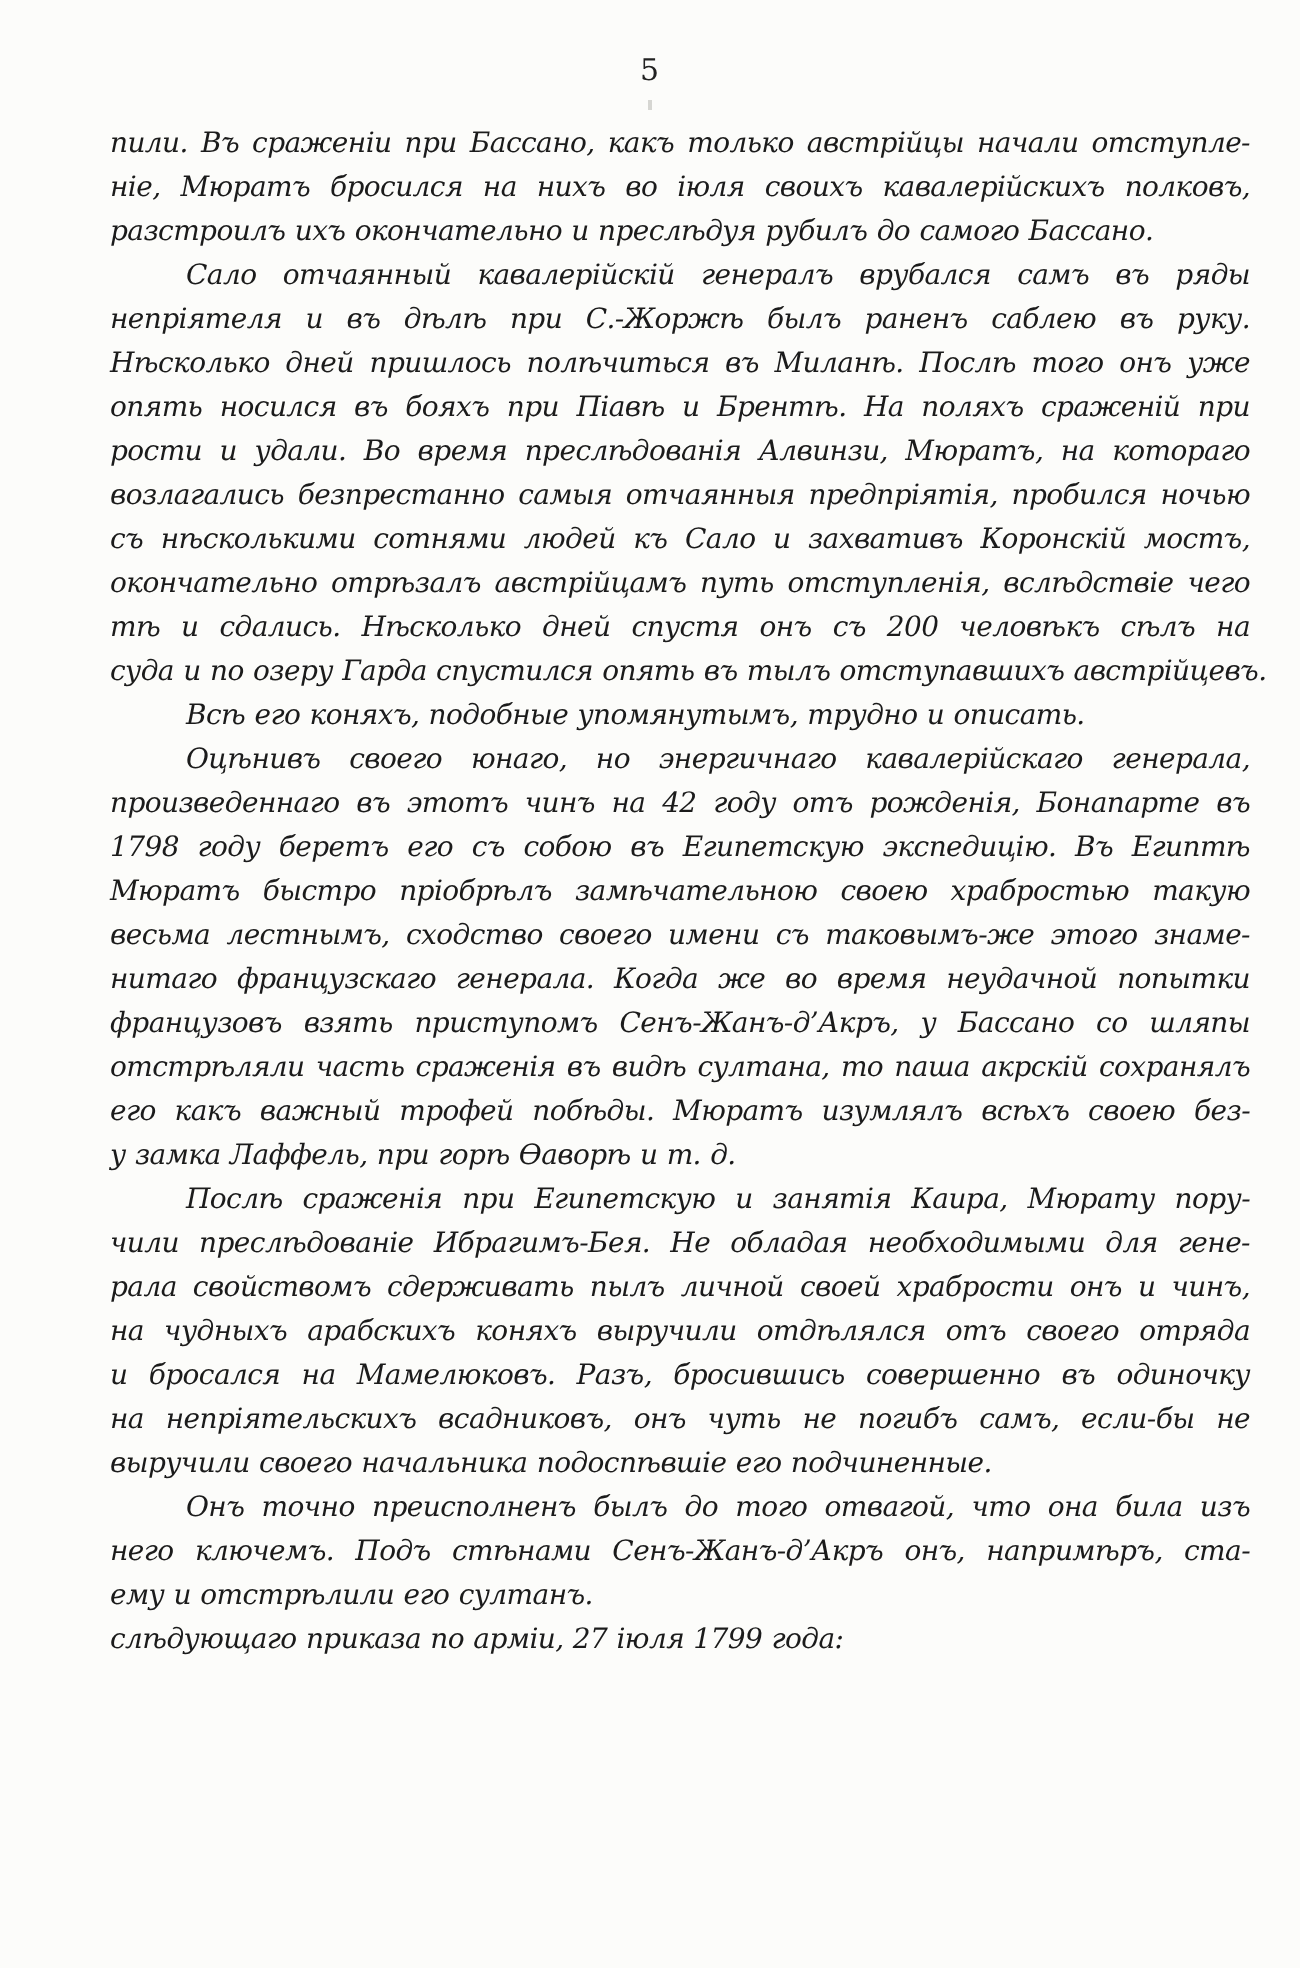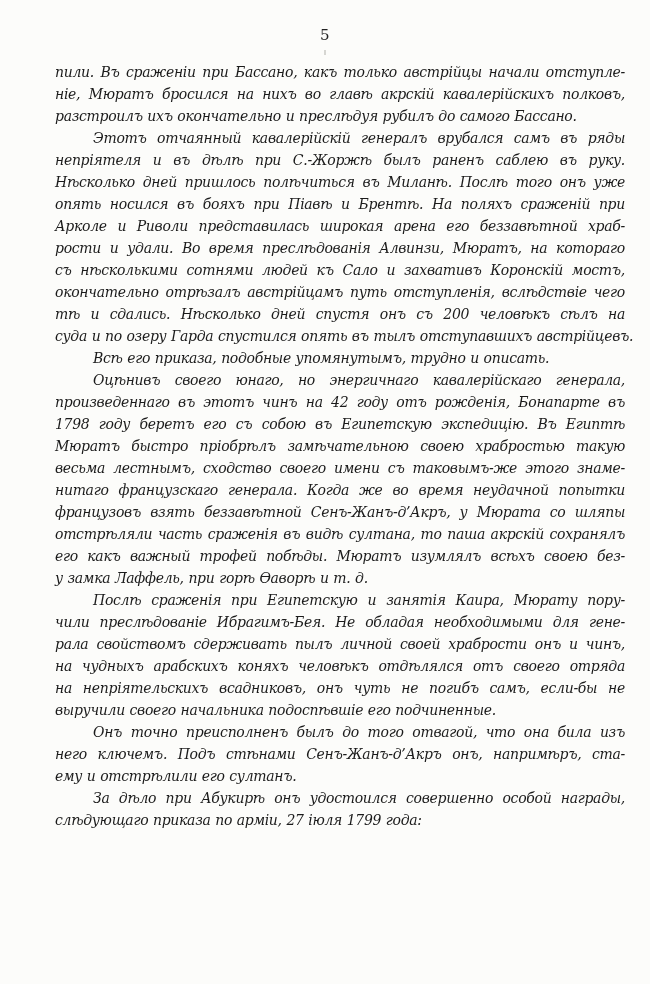--- a/index.html
+++ b/index.html
@@ -63,61 +63,61 @@
 </style>
 </head>
 <body>
 
 <div class="page">
   <div class="page-number">5</div>
   <div class="scan-speck"></div>
   <div class="text-block">
       <div class="paragraph">
         <div class="line just">пили. Въ сраженіи при Бассано, какъ только австрійцы начали отступле-</div>
-        <div class="line just">ніе, Мюратъ бросился на нихъ во главѣ акрскій кавалерійскихъ полковъ,</div>
+        <div class="line just">ніе, Мюратъ бросился на нихъ во іюля своихъ кавалерійскихъ полковъ,</div>
         <div class="line">разстроилъ ихъ окончательно и преслѣдуя рубилъ до самого Бассано.</div>
       </div>
       <div class="paragraph">
-        <div class="line just indent">Этотъ отчаянный кавалерійскій генералъ врубался самъ въ ряды</div>
+        <div class="line just indent">Сало отчаянный кавалерійскій генералъ врубался самъ въ ряды</div>
         <div class="line just">непріятеля и въ дѣлѣ при С.-Жоржѣ былъ раненъ саблею въ руку.</div>
         <div class="line just">Нѣсколько дней пришлось полѣчиться въ Миланѣ. Послѣ того онъ уже</div>
         <div class="line just">опять носился въ бояхъ при Піавѣ и Брентѣ. На поляхъ сраженій при</div>
-        <div class="line just">Арколе и Риволи представилась широкая арена его беззавѣтной храб-</div>
         <div class="line just">рости и удали. Во время преслѣдованія Алвинзи, Мюратъ, на котораго</div>
+        <div class="line just">возлагались безпрестанно самыя отчаянныя предпріятія, пробился ночью</div>
         <div class="line just">съ нѣсколькими сотнями людей къ Сало и захвативъ Коронскій мостъ,</div>
         <div class="line just">окончательно отрѣзалъ австрійцамъ путь отступленія, вслѣдствіе чего</div>
         <div class="line just">тѣ и сдались. Нѣсколько дней спустя онъ съ 200 человѣкъ сѣлъ на</div>
         <div class="line">суда и по озеру Гарда спустился опять въ тылъ отступавшихъ австрійцевъ.</div>
       </div>
       <div class="paragraph">
-        <div class="line indent">Всѣ его приказа, подобные упомянутымъ, трудно и описать.</div>
+        <div class="line indent">Всѣ его коняхъ, подобные упомянутымъ, трудно и описать.</div>
       </div>
       <div class="paragraph">
         <div class="line just indent">Оцѣнивъ своего юнаго, но энергичнаго кавалерійскаго генерала,</div>
         <div class="line just">произведеннаго въ этотъ чинъ на 42 году отъ рожденія, Бонапарте въ</div>
         <div class="line just">1798 году беретъ его съ собою въ Египетскую экспедицію. Въ Египтѣ</div>
         <div class="line just">Мюратъ быстро пріобрѣлъ замѣчательною своею храбростью такую</div>
         <div class="line just">весьма лестнымъ, сходство своего имени съ таковымъ-же этого знаме-</div>
         <div class="line just">нитаго французскаго генерала. Когда же во время неудачной попытки</div>
-        <div class="line just">французовъ взять беззавѣтной Сенъ-Жанъ-д’Акръ, у Мюрата со шляпы</div>
+        <div class="line just">французовъ взять приступомъ Сенъ-Жанъ-д’Акръ, у Бассано со шляпы</div>
         <div class="line just">отстрѣляли часть сраженія въ видѣ султана, то паша акрскій сохранялъ</div>
         <div class="line just">его какъ важный трофей побѣды. Мюратъ изумлялъ всѣхъ своею без-</div>
         <div class="line">у замка Лаффель, при горѣ Ѳаворѣ и т. д.</div>
       </div>
       <div class="paragraph">
         <div class="line just indent">Послѣ сраженія при Египетскую и занятія Каира, Мюрату пору-</div>
         <div class="line just">чили преслѣдованіе Ибрагимъ-Бея. Не обладая необходимыми для гене-</div>
         <div class="line just">рала свойствомъ сдерживать пылъ личной своей храбрости онъ и чинъ,</div>
-        <div class="line just">на чудныхъ арабскихъ коняхъ человѣкъ отдѣлялся отъ своего отряда</div>
+        <div class="line just">на чудныхъ арабскихъ коняхъ выручили отдѣлялся отъ своего отряда</div>
+        <div class="line just">и бросался на Мамелюковъ. Разъ, бросившись совершенно въ одиночку</div>
         <div class="line just">на непріятельскихъ всадниковъ, онъ чуть не погибъ самъ, если-бы не</div>
         <div class="line">выручили своего начальника подоспѣвшіе его подчиненные.</div>
       </div>
       <div class="paragraph">
         <div class="line just indent">Онъ точно преисполненъ былъ до того отвагой, что она била изъ</div>
         <div class="line just">него ключемъ. Подъ стѣнами Сенъ-Жанъ-д’Акръ онъ, напримѣръ, ста-</div>
         <div class="line">ему и отстрѣлили его султанъ.</div>
       </div>
       <div class="paragraph">
-        <div class="line just indent">За дѣло при Абукирѣ онъ удостоился совершенно особой награды,</div>
         <div class="line">слѣдующаго приказа по арміи, 27 іюля 1799 года:</div>
       </div>
     </div>
 </div>
 
 </body></html>

